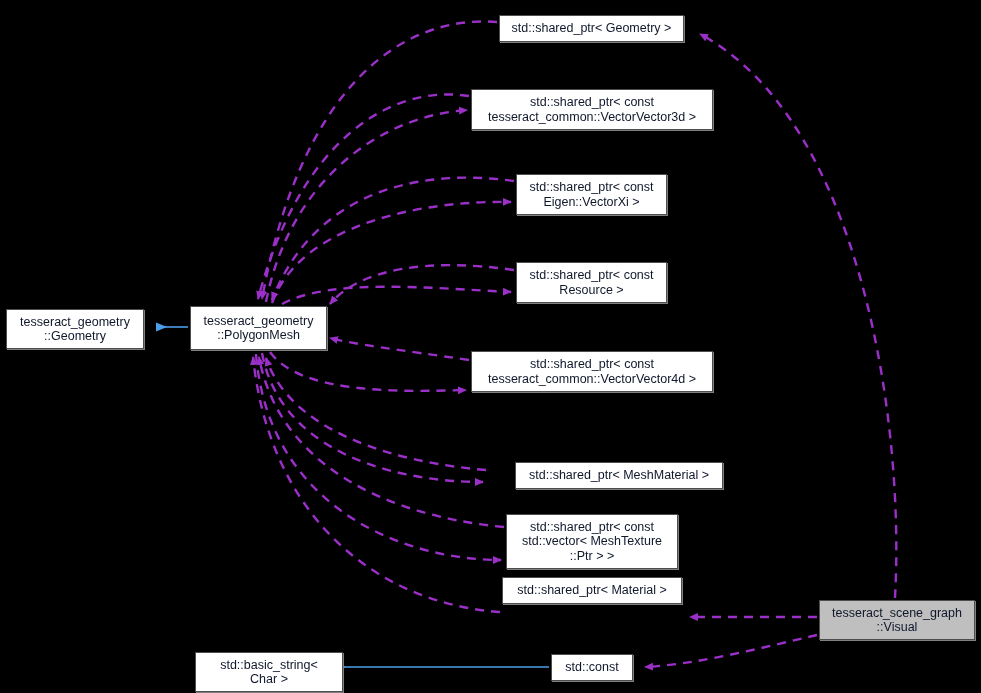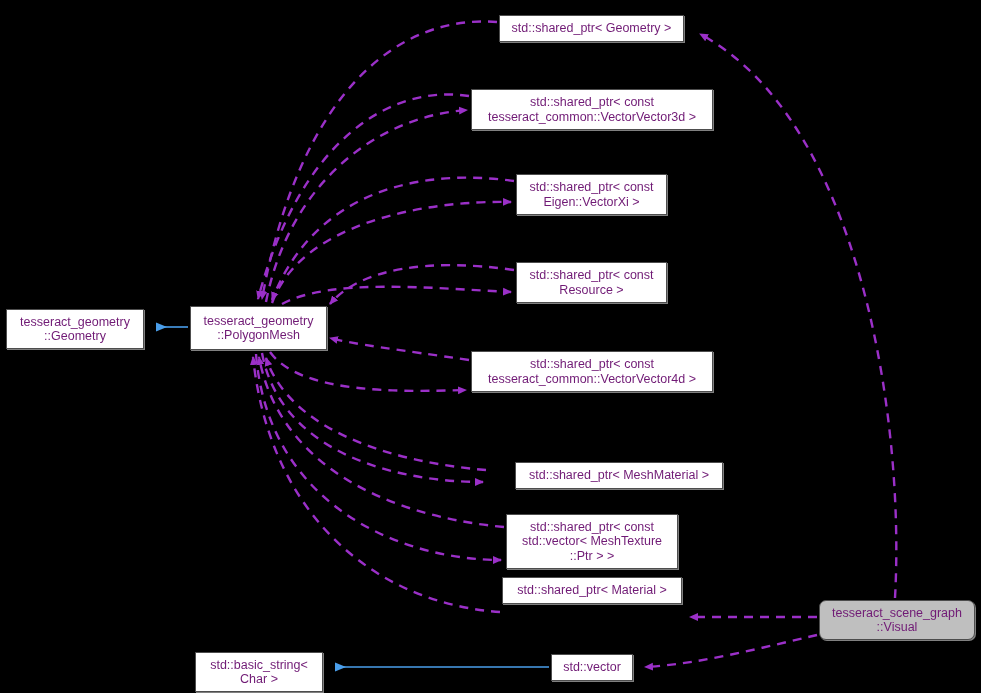--- a/index.html
+++ b/index.html
@@ -20,21 +20,21 @@
     left: 0;
     top: 0;
     width: 981px;
     height: 693px;
   }
   .node {
     position: absolute;
     box-sizing: border-box;
     border: 1px solid #4d4d4d;
     background: #ffffff;
-    color: #701a75;
+    color: #0f172a;
     font-size: 12.5px;
     line-height: 14.5px;
     text-align: center;
     display: flex;
     align-items: center;
     justify-content: center;
     padding: 0 4px;
     white-space: pre;
     box-shadow: 1px 1px 0 0 #808080;
   }
@@ -126,26 +126,26 @@
   <div class="node" style="left:506px;top:514px;width:172px;height:55px;">
     <span class="node-label">std::shared_ptr&lt; const
 std::vector&lt; MeshTexture
 ::Ptr &gt; &gt;</span>
   </div>
 
   <div class="node" style="left:502px;top:577px;width:180px;height:27px;">
     <span class="node-label">std::shared_ptr&lt; Material &gt;</span>
   </div>
 
-  <div class="node" style="left:195px;top:652px;width:128px;height:40px;">
+  <div class="node" style="left:195px;top:652px;width:148px;height:40px;">
     <span class="node-label">std::basic_string&lt;
 Char &gt;</span>
   </div>
 
   <div class="node" style="left:551px;top:654px;width:82px;height:27px;">
-    <span class="node-label">std::vector</span>
+    <span class="node-label">std::const</span>
   </div>
 
-  <div class="node highlight" style="left:819px;top:600px;width:156px;height:40px;border-radius:7px;">
+  <div class="node highlight" style="left:819px;top:600px;width:156px;height:40px;">
     <span class="node-label">tesseract_scene_graph
 ::Visual</span>
   </div>
 </div>
 
 </body></html>

